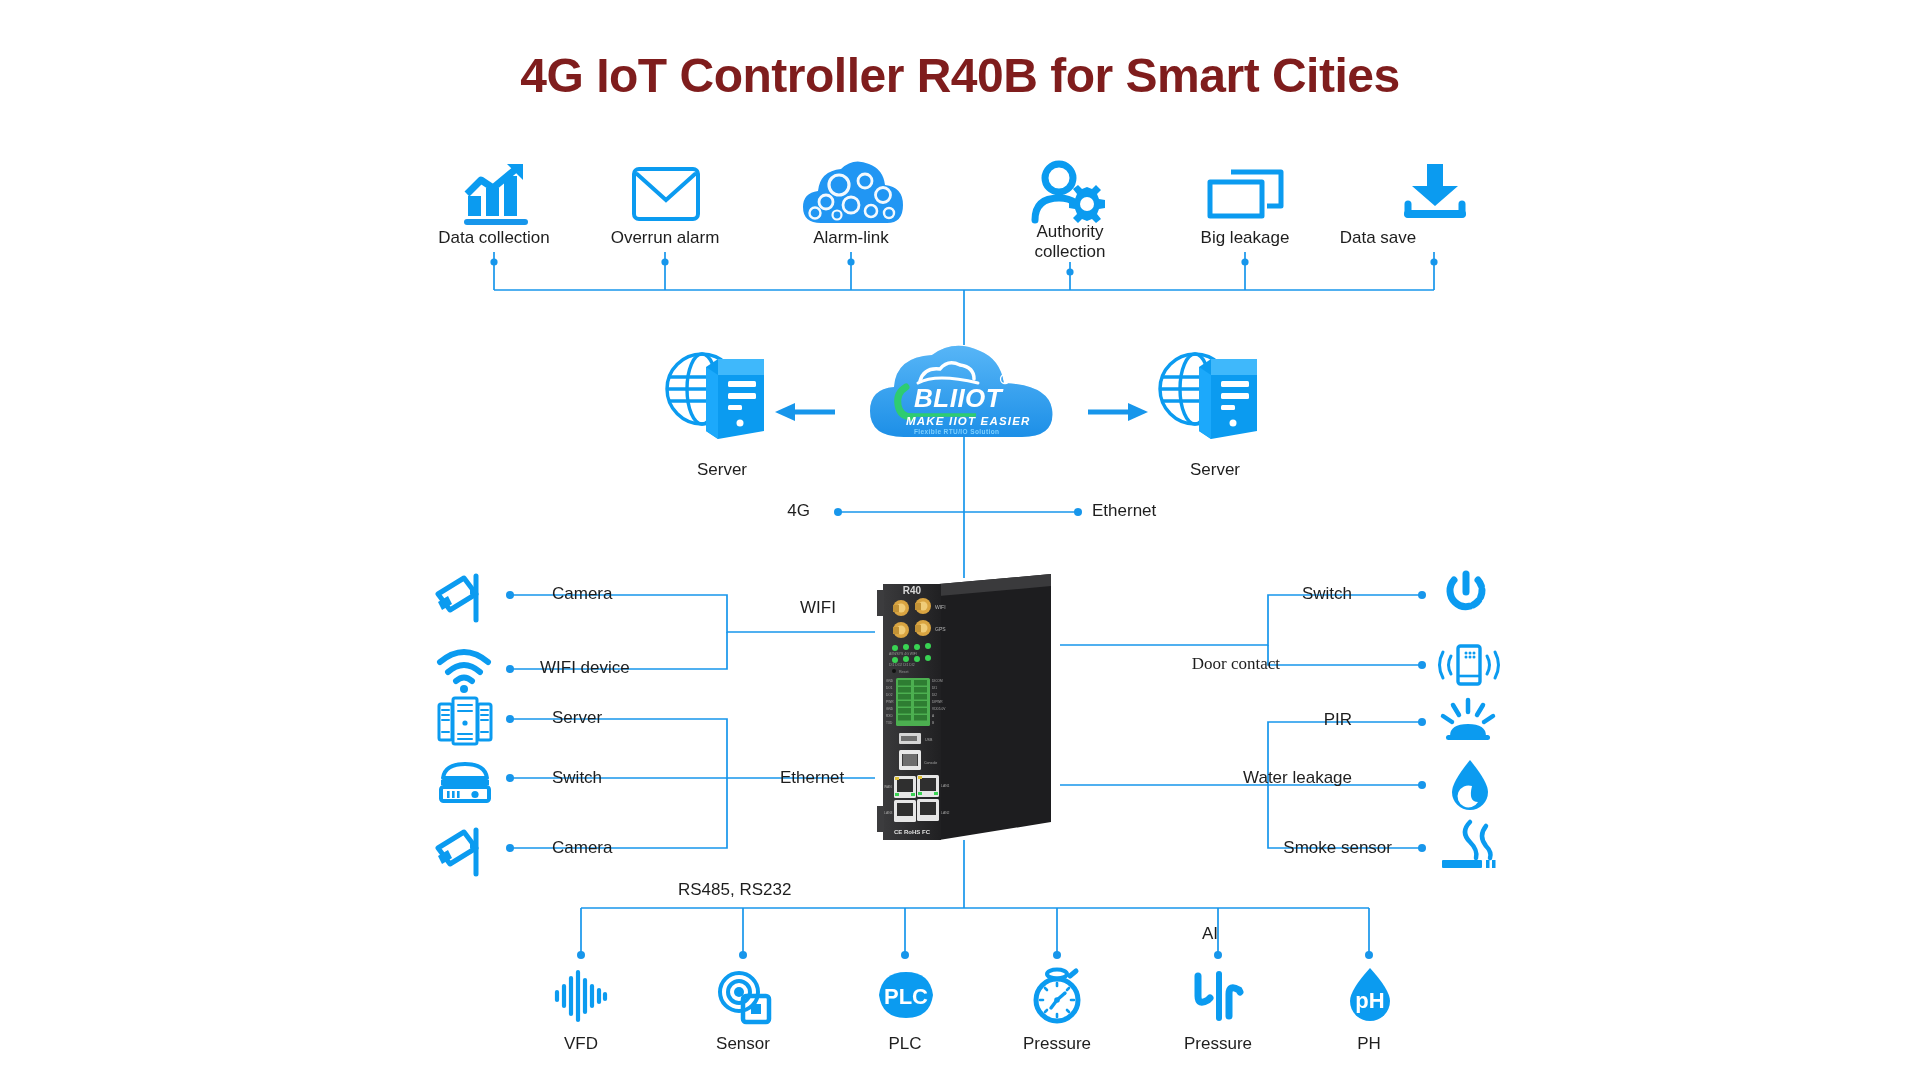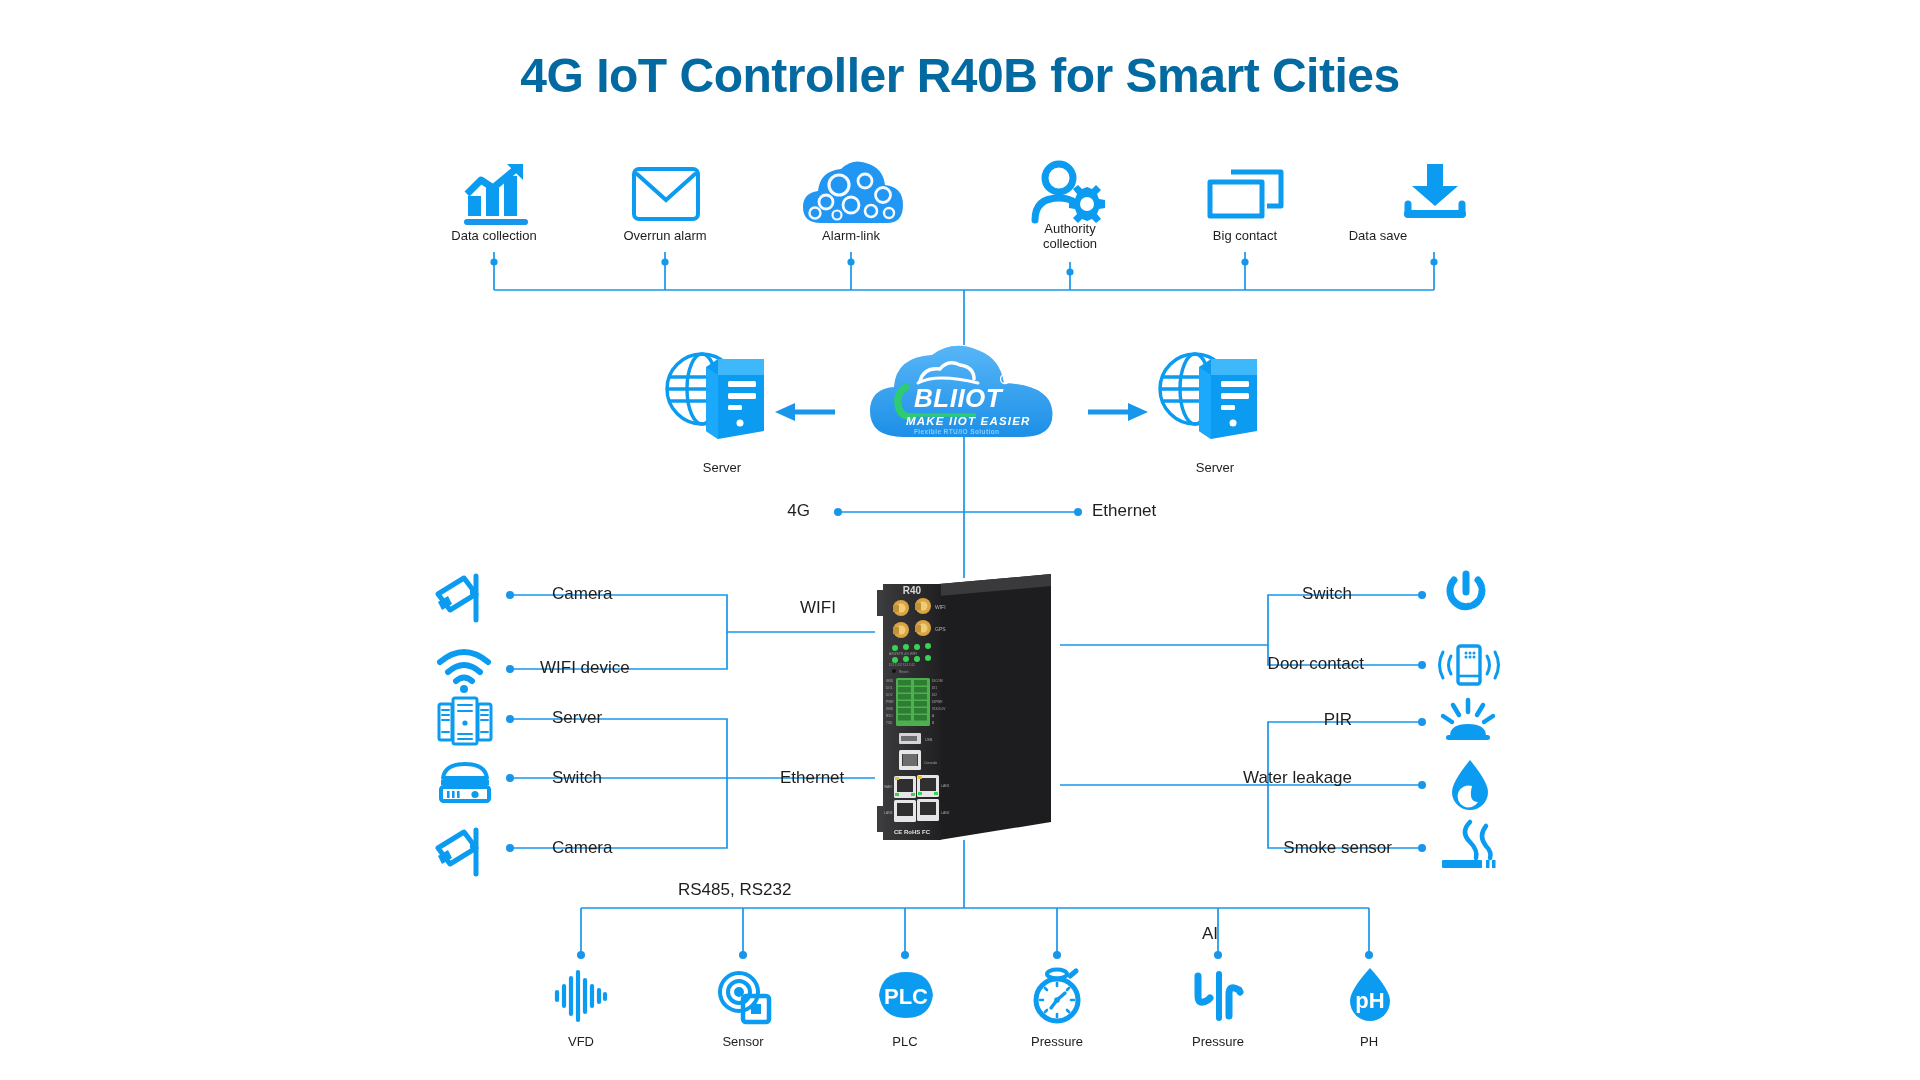--- a/index.html
+++ b/index.html
@@ -1,25 +1,25 @@
 <!DOCTYPE html>
 <html><head>
 <meta charset="utf-8">
 <style>
   html,body{margin:0;padding:0;background:#fff;}
   body{width:1920px;height:1080px;position:relative;overflow:hidden;
        font-family:"Liberation Sans","DejaVu Sans",sans-serif;color:#1a1a1a;}
   #stage{position:absolute;left:0;top:0;width:1920px;height:1080px;}
   .lbl{font-size:17px;color:#1e1e1e;white-space:nowrap;line-height:1.2;}
   .title{position:absolute;left:960px;top:48px;transform:translateX(-50%);
-         font-size:48px;font-weight:bold;color:#0369a1;white-space:nowrap;letter-spacing:-.5px;}
+         font-size:48px;font-weight:bold;color:#7f1d1d;white-space:nowrap;letter-spacing:-.5px;}
   svg.ic{display:block;overflow:visible;}
   #svglayer{position:absolute;left:0;top:0;width:1920px;height:1080px;pointer-events:none;}
   .iconbox{position:absolute;}
-  .cap{position:absolute;font-size:13px;color:#1e1e1e;text-align:center;white-space:nowrap;transform:translateX(-50%);}
+  .cap{position:absolute;font-size:17px;color:#1e1e1e;text-align:center;white-space:nowrap;transform:translateX(-50%);}
   .cap2{line-height:1.15;}
   
   #device{position:absolute;left:875px;top:578px;width:185px;height:262px;}
 </style>
 </head>
 <body>
 
 <div id="stage">
 
   <div class="title">4G IoT Controller R40B for Smart Cities</div>
@@ -170,21 +170,21 @@
     <div>Authority</div>
     <div>collection</div>
   </div>
 
   <div class="iconbox" style="left:1207px;top:168px;">
     <svg class="ic" width="78" height="56" viewBox="0 0 78 56">
       <path d="M24 4 h50 v34 h-14" fill="none" stroke="#0b9bf0" stroke-width="5" stroke-linejoin="round"></path>
       <rect x="3" y="14" width="52" height="34" fill="none" stroke="#0b9bf0" stroke-width="5" stroke-linejoin="round"></rect>
     </svg>
   </div>
-  <div class="cap" style="left:1245px;top:228px;">Big contact</div>
+  <div class="cap" style="left:1245px;top:228px;">Big leakage</div>
 
   <div class="iconbox" style="left:1402px;top:160px;">
     <svg class="ic" width="66" height="64" viewBox="0 0 66 64">
       <path d="M25 4 h16 v22 h15 L33 46 L10 26 h15 Z" fill="#0b9bf0"></path>
       <path d="M6 54 h54" stroke="#0b9bf0" stroke-width="8" stroke-linecap="round"></path>
       <path d="M6 54 v-10 M60 54 v-10" stroke="#0b9bf0" stroke-width="7" stroke-linecap="round"></path>
     </svg>
   </div>
   <div class="cap" style="left:1378px;top:228px;">Data save</div>
 
@@ -473,21 +473,21 @@
           <circle cx="36" cy="15" r="1.5"></circle>
       </g>
       <g fill="none" stroke="#0b9bf0" stroke-width="3" stroke-linecap="round">
         <path d="M13 14 Q8 23 13 32"></path>
           <path d="M5 10 Q-2 23 5 36"></path>
         <path d="M49 14 Q54 23 49 32"></path>
           <path d="M57 10 Q64 23 57 36"></path>
       </g>
     </svg>
   </div>
-  <div class="lbl" style="position:absolute;left:1364px;top:654px;transform:translateX(-100%);">Door contact</div>
+  <div class="lbl" style="position:absolute;left:1280px;top:654px;transform:translateX(-100%);font-family:Liberation Serif, serif;">Door contact</div>
 
   <div class="iconbox" style="left:1440px;top:698px;">
     <svg class="ic" width="56" height="44" viewBox="0 0 56 44">
       <g stroke="#0b9bf0" stroke-width="4.5" stroke-linecap="round">
         <path d="M28 2 v12"></path>
         <path d="M13 7 l6 10"></path>
         <path d="M43 7 l-6 10"></path>
         <path d="M3 18 l9 6"></path>
         <path d="M53 18 l-9 6"></path>
       </g>

